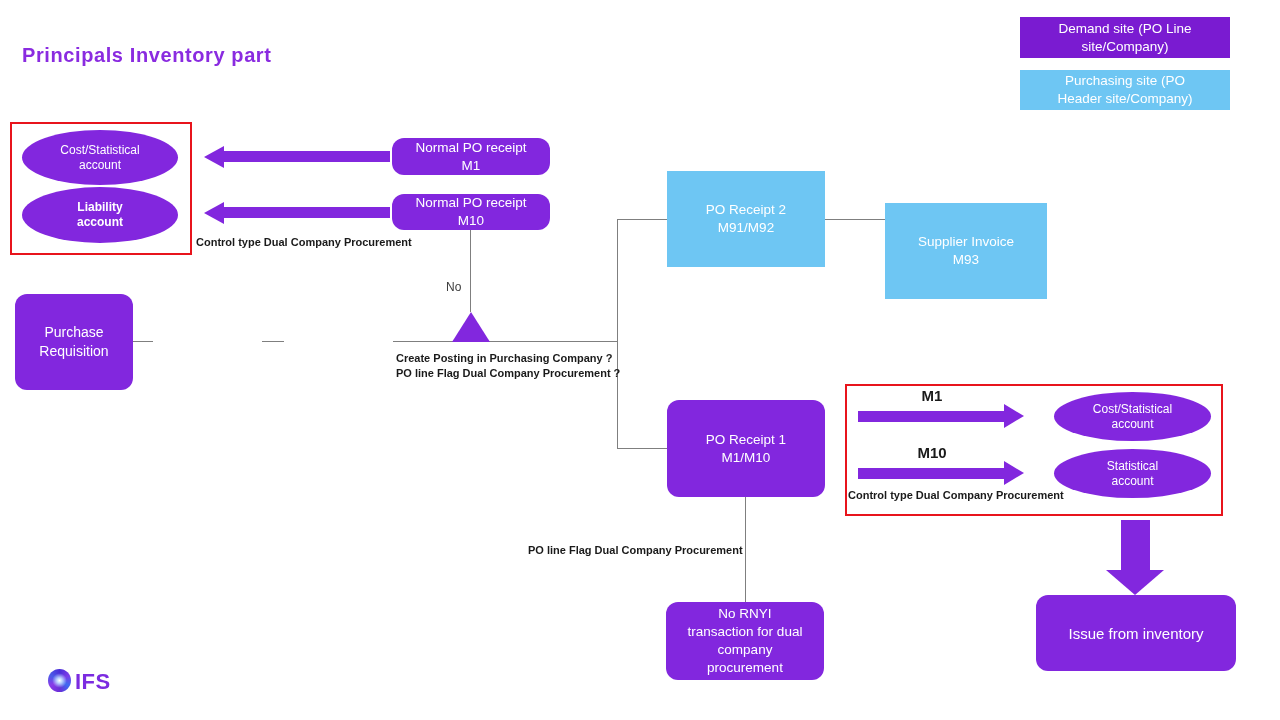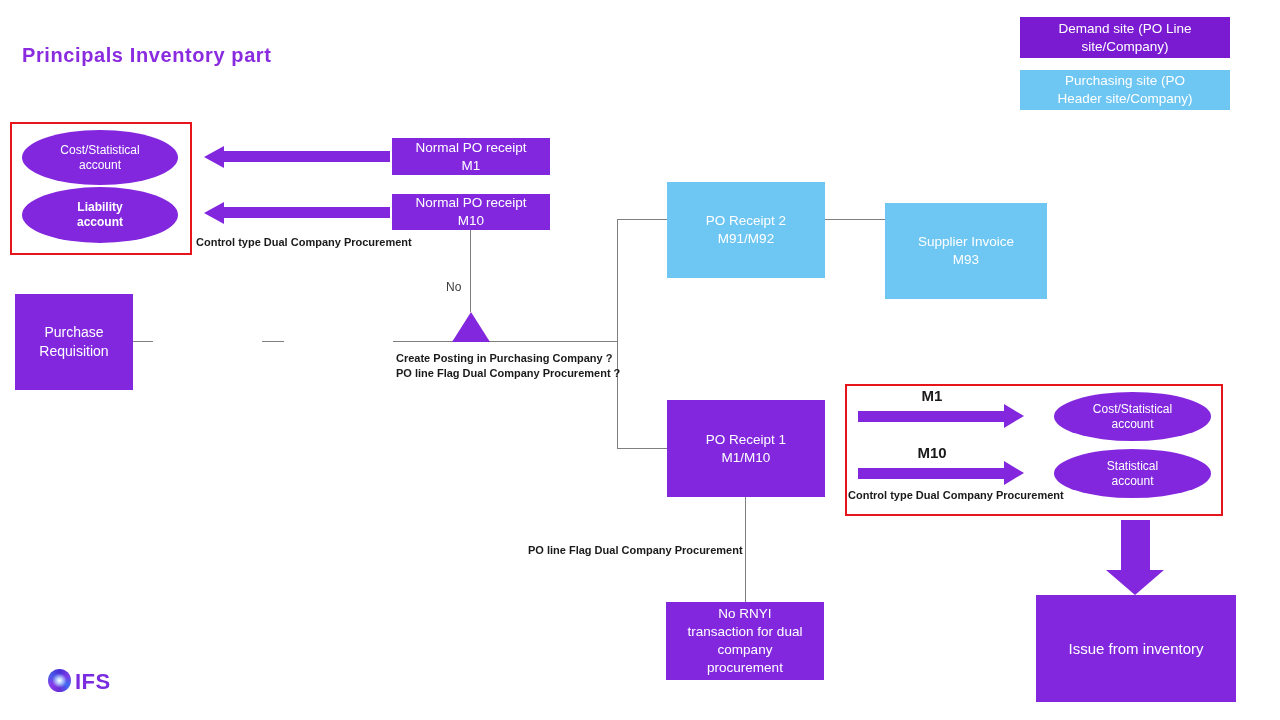--- a/index.html
+++ b/index.html
@@ -6,21 +6,21 @@
     --purple:#8227DE; --legend-purple:#7A1BD1; --blue:#6EC6F3; --red:#E8141C;
     --line-gray:#7f7f7f; --title-purple:#8A2BE0; --text-dark:#1a1a1a; --logo-purple:#7B2BE0;
   }
   html,body{margin:0;padding:0;background:#fff;}
   .slide{position:relative;width:1280px;height:720px;background:#fff;overflow:hidden;
          font-family:"Liberation Sans",sans-serif;}
   .title{position:absolute;left:22px;top:44px;font-size:20px;font-weight:bold;
          color:var(--title-purple);letter-spacing:0.6px;}
   .box{position:absolute;display:flex;flex-direction:column;align-items:center;
        justify-content:center;text-align:center;color:#fff;}
-  .bg-purple{background:var(--purple);}
+  .bg-purple{background:var(--purple);border-radius:12px;}
   .bg-legend{background:var(--legend-purple);}
   .bg-blue{background:var(--blue);}
   .ellipse{position:absolute;display:flex;flex-direction:column;align-items:center;
            justify-content:center;text-align:center;color:#fff;background:var(--purple);
            border-radius:50%;}
   .redframe{position:absolute;border:2px solid var(--red);}
   .hline,.vline{position:absolute;background:var(--line-gray);}
   .caption{position:absolute;font-size:11px;font-weight:bold;color:var(--text-dark);white-space:nowrap;}
   .ln{display:block;}
   .shaft{position:absolute;background:var(--purple);}
@@ -109,21 +109,21 @@
   <div class="hline" style="left:617px;top:448px;width:50px;height:1px;"></div>
   <div class="vline" style="left:745px;top:497px;width:1px;height:105px;"></div>
 
   <div class="no-label">No</div>
   <div class="tri tri-up" style="left:452px;top:312px;"></div>
   <div class="question">
     <span class="ln">Create Posting in Purchasing Company ?</span>
     <span class="ln">PO line Flag Dual Company Procurement ?</span>
   </div>
 
-  <div class="box bg-blue fs13" style="left:667px;top:171px;width:158px;height:96px;margin-top:11px;">
+  <div class="box bg-blue fs13" style="left:667px;top:171px;width:158px;height:96px;">
     <span class="ln">PO Receipt 2</span>
     <span class="ln">M91/M92</span>
   </div>
   <div class="box bg-blue fs13" style="left:885px;top:171px;width:162px;height:96px;margin-top:32px;">
     <span class="ln">Supplier Invoice</span>
     <span class="ln">M93</span>
   </div>
 
   <div class="box bg-purple fs13" style="left:667px;top:400px;width:158px;height:97px;">
     <span class="ln">PO Receipt 1</span>
@@ -155,21 +155,21 @@
   <div class="ellipse fs12" style="left:1054px;top:449px;width:157px;height:49px;">
     <span class="ln">Statistical</span>
     <span class="ln">account</span>
   </div>
   <div class="caption" style="left:848px;top:489px;">Control type Dual Company Procurement</div>
 
   <div>
     <div class="shaft" style="left:1121px;top:520px;width:29px;height:52px;"></div>
     <div class="tri tri-down" style="left:1106px;top:570px;"></div>
   </div>
-  <div class="box bg-purple fs15" style="left:1036px;top:595px;width:200px;height:107px;">
+  <div class="box bg-purple fs15" style="left:1036px;top:595px;width:200px;height:76px;">
     <span class="ln">Issue from inventory</span>
   </div>
 
   <div class="logo">
     <div class="ifs-icon"></div>
     <div class="ifs-text">IFS</div>
   </div>
 
 </div>
 

